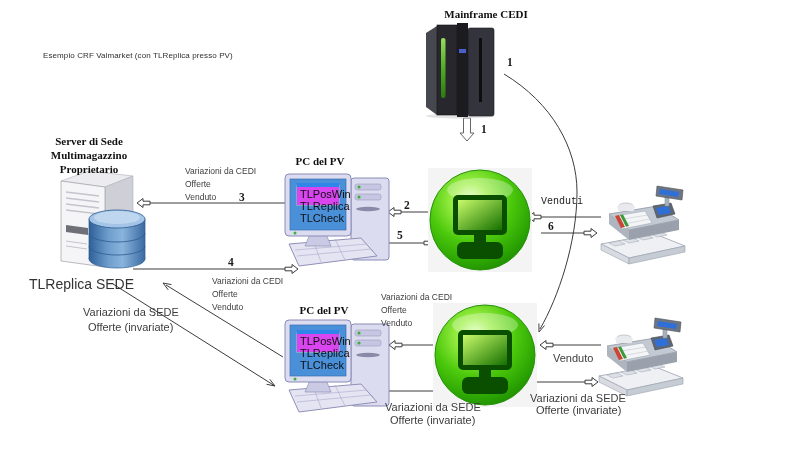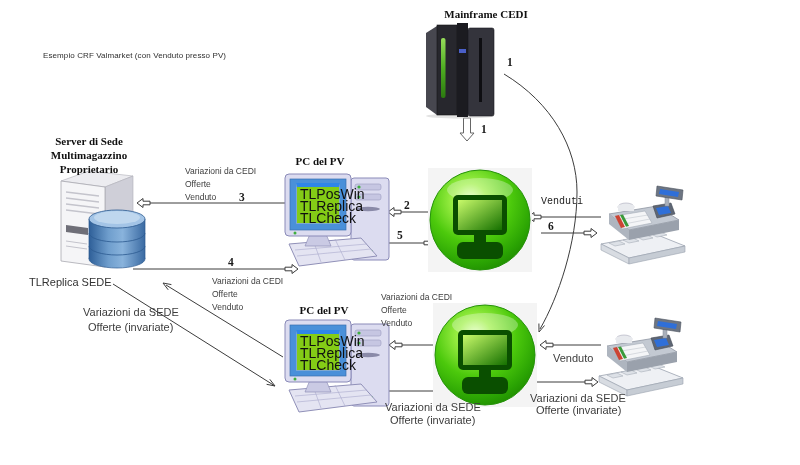--- a/index.html
+++ b/index.html
@@ -10,24 +10,24 @@
   .subtitle{position:absolute;font-size:8px;color:#2f2f2f;letter-spacing:.1px;}
   .ntitle{position:absolute;font-family:"Liberation Serif","DejaVu Serif",serif;
           font-weight:bold;font-size:11px;color:#101010;text-align:center;
           white-space:pre-line;line-height:14px;}
   .lbl{position:absolute;font-size:8.5px;line-height:13px;color:#3d3d3d;white-space:pre-line;}
   .lbl2{position:absolute;font-size:11px;color:#3d3d3d;white-space:nowrap;}
   .num{position:absolute;font-family:"Liberation Serif","DejaVu Serif",serif;
        font-weight:bold;font-size:11.5px;color:#1a1a1a;}
   .seriflbl{position:absolute;font-family:Liberation Mono, monospace;
        font-size:10px;color:#222;}
-  .caption{position:absolute;font-size:11px;color:#333;}
-  .appbox{position:absolute;width:44px;height:41px;background:#84cc16;border:1px solid #7fa8cf;
+  .caption{position:absolute;font-size:14px;color:#333;}
+  .appbox{position:absolute;width:44px;height:23px;background:#d946ef;border:1px solid #7fa8cf;
           border-top:4px solid #2f86e8;box-sizing:border-box;padding:1px 0 0 3px;
-          font-size:14px;line-height:12px;color:#101010;}
+          font-size:11px;line-height:12px;color:#101010;}
   .appbox div{white-space:nowrap;}
 </style>
 </head>
 <body>
 
 <div class="canvas">
 
   <svg class="layer" width="800" height="465" viewBox="0 0 800 465">
     <g stroke="#3c3c3c" stroke-width="1" fill="none">
 
@@ -321,21 +321,21 @@
     <div>TLPosWin</div>
     <div>TLReplica</div>
     <div>TLCheck</div>
   </div>
   <div class="appbox" style="left:296px;top:330px">
     <div>TLPosWin</div>
     <div>TLReplica</div>
     <div>TLCheck</div>
   </div>
 
-  <div class="subtitle" style="left:43px;top:51px">Esempio CRF Valmarket (con Venduto presso PV)</div>
+  <div class="subtitle" style="left:43px;top:51px">Esempio CRF Valmarket (con TLReplica presso PV)</div>
 
   <div class="ntitle" style="left:436px;top:7px;width:100px">Mainframe CEDI</div>
 
   <div class="ntitle" style="left:24px;top:134px;width:130px">Server di Sede
 Multimagazzino Proprietario</div>
 
   <div class="caption" style="left:29px;top:276px">TLReplica SEDE</div>
 
   <div class="ntitle" style="left:284px;top:154px;width:72px">PC del PV</div>
 

